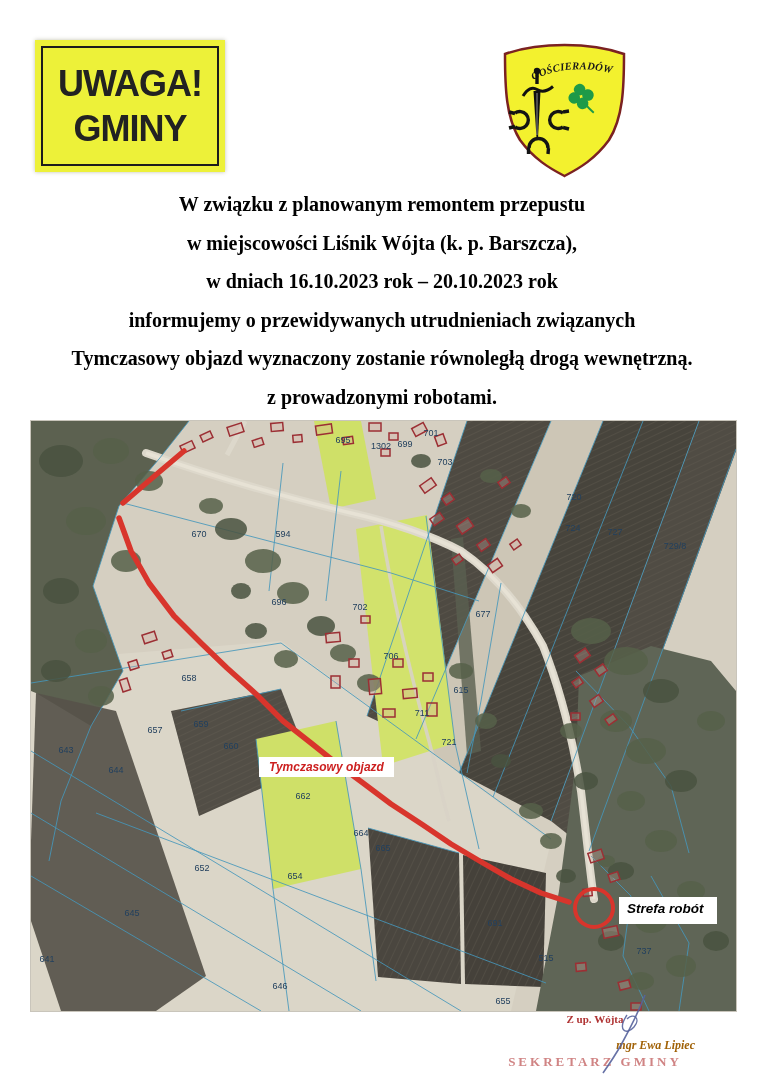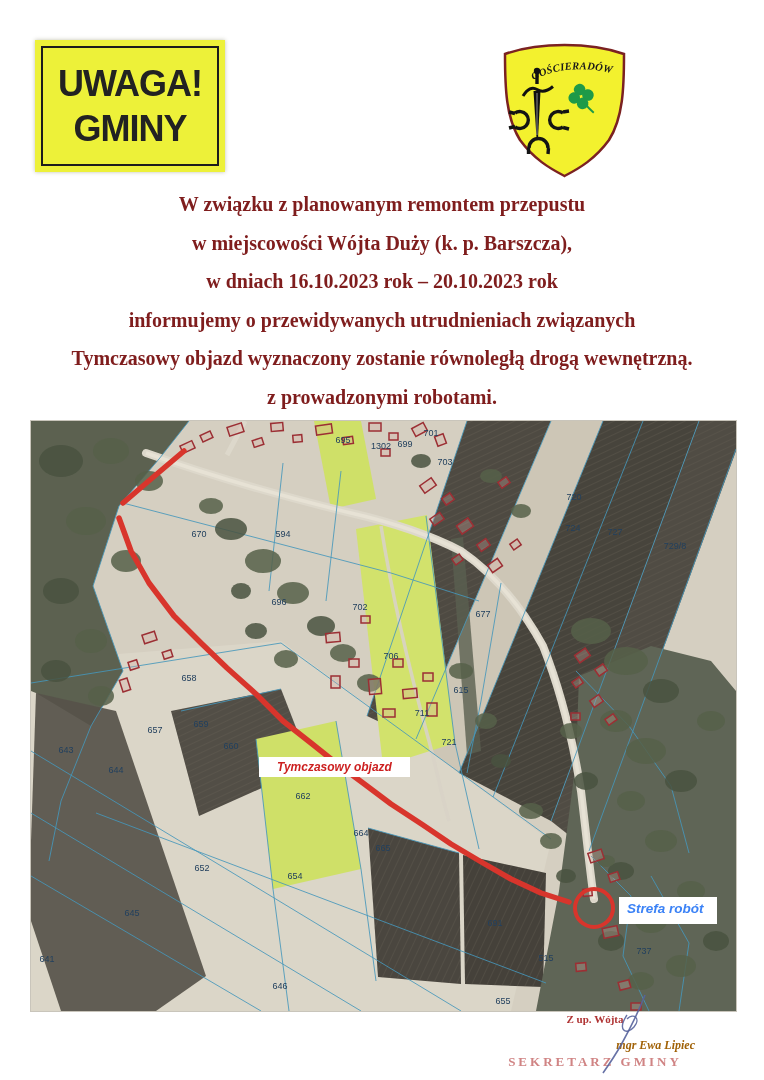--- a/index.html
+++ b/index.html
@@ -20,38 +20,38 @@
   .sign-inner div{
     font-family:"Liberation Sans",sans-serif;font-weight:bold;
     font-size:36px;line-height:1.26;color:#222;letter-spacing:-1px;
   }
   
   .crest{position:absolute;left:497px;top:38px;width:135px;height:142px;}
   .crest text{font-family:"Liberation Serif",serif;font-style:italic;font-weight:bold;}
   
   .announce{position:absolute;left:0;top:193px;width:764px;text-align:center;}
   .announce .ln{
-    font-weight:bold;font-size:20px;line-height:23px;color:#7f1d1d;
+    font-weight:bold;font-size:20px;line-height:23px;color:#000000;
     margin-bottom:15.5px;white-space:nowrap;
   }
   .announce .dates{
     text-decoration-thickness:1.5px;text-underline-offset:3px;
   }
   
   .map{
     position:absolute;left:30px;top:420px;width:705px;height:590px;
     border:1px solid #c9c5bb;box-sizing:content-box;background:#d5cfc1;
   }
   .map svg{display:block;}
   .map-label{
     position:absolute;background:#ffffff;color:#cc1f1f;
     font-family:"Liberation Sans",sans-serif;font-weight:bold;font-style:italic;
     white-space:nowrap;
   }
-  .map-label.detour{left:228px;top:336px;font-size:12px;padding:3px 18px;}
+  .map-label.detour{left:228px;top:336px;font-size:12px;padding:3px 10px;}
   .map-label.workzone{left:588px;top:476px;font-size:13.5px;padding:4px 8px 8px 8px;width:82px;}
   svg .parcel{
     font-family:"Liberation Sans",sans-serif;font-size:9px;fill:#22405e;
   }
   
   .sig{position:absolute;left:495px;top:1013px;width:200px;text-align:center;}
   .sig .s1{font-size:11px;font-weight:bold;color:#b03434;}
   .sig .s2{font-size:12px;font-weight:bold;font-style:italic;color:#a16207;margin-top:13px;text-align:right;}
   .sig .s3{font-size:13px;font-weight:bold;color:#d08484;letter-spacing:3px;margin-top:1px;}
   .sig-stroke{position:absolute;left:583px;top:993px;width:90px;height:85px;pointer-events:none;}
@@ -96,21 +96,21 @@
     <circle cx="84" cy="51.5" r="5.8" fill="#1e9a48"></circle>
     <circle cx="77" cy="58.5" r="5.8" fill="#1e9a48"></circle>
     <circle cx="91" cy="58.5" r="5.8" fill="#1e9a48"></circle>
     <circle cx="84" cy="65.5" r="5.8" fill="#1e9a48"></circle>
     <path d="M85,64 Q89,72 93,77" stroke="#1e9a48" stroke-width="2" fill="none"></path>
   </g>
 </svg>
 
 <div class="announce">
   <div class="ln">W związku z planowanym remontem przepustu</div>
-  <div class="ln">w miejscowości Wójta Duży (k. p. Barszcza),</div>
+  <div class="ln">w miejscowości Liśnik Wójta (k. p. Barszcza),</div>
   <div class="ln"><span>w dniach </span><span class="dates">16.10.2023 rok – 20.10.2023 rok</span></div>
   <div class="ln">informujemy o przewidywanych utrudnieniach związanych</div>
   <div class="ln">Tymczasowy objazd wyznaczony zostanie równoległą drogą wewnętrzną.</div>
   <div class="ln">z prowadzonymi robotami.</div>
 </div>
 
 <div class="map">
   <svg id="map-svg" viewBox="0 0 705 590" width="705" height="590">
     <defs>
       <pattern id="p65" width="6" height="6" patternUnits="userSpaceOnUse" patternTransform="rotate(65)">
@@ -323,21 +323,21 @@
         <text x="101" y="495" class="parcel" text-anchor="middle">645</text>
         <text x="16" y="541" class="parcel" text-anchor="middle">641</text>
         <text x="249" y="568" class="parcel" text-anchor="middle">646</text>
         <text x="464" y="505" class="parcel" text-anchor="middle">691</text>
         <text x="515" y="540" class="parcel" text-anchor="middle">515</text>
         <text x="613" y="533" class="parcel" text-anchor="middle">737</text>
         <text x="472" y="583" class="parcel" text-anchor="middle">655</text>
       </g>
   </svg>
   <div class="map-label detour" style="color: rgb(204, 31, 31);">Tymczasowy objazd</div>
-  <div class="map-label workzone" style="color: #3b82f6;">Strefa robót</div>
+  <div class="map-label workzone" style="color: #000000;">Strefa robót</div>
 </div>
 
 <div class="sig">
   <div class="s1">Z up. Wójta</div>
   <div class="s2">mgr Ewa Lipiec</div>
   <div class="s3">SEKRETARZ GMINY</div>
 </div>
 <svg class="sig-stroke" viewBox="0 0 90 85">
   <path d="M62,2 C55,20 48,34 38,52 C33,61 27,70 20,80" stroke="#56639c" stroke-width="1.6" fill="none" opacity="0.9"></path>
   <path d="M44,26 c7,-7 14,0 7,8 c-8,9 -17,3 -7,-12" stroke="#56639c" stroke-width="1.4" fill="none" opacity="0.9"></path>

